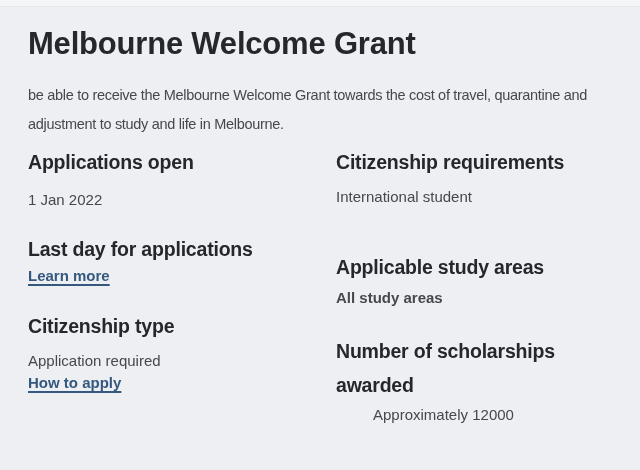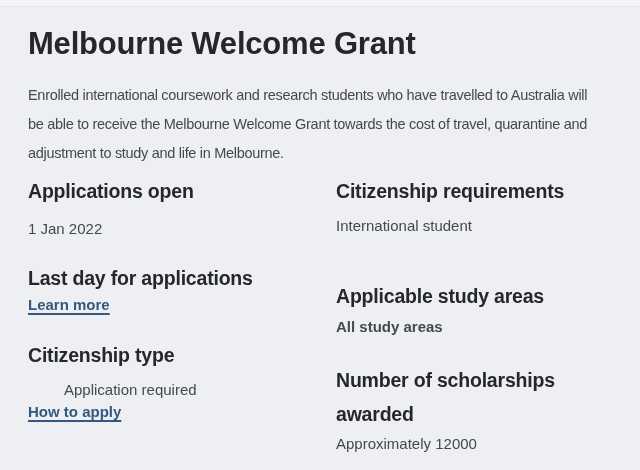--- a/index.html
+++ b/index.html
@@ -74,40 +74,39 @@
     text-underline-offset:3px;
     text-decoration-thickness:1.5px;
     cursor:pointer;
   }
   
   .col-left .l1-value{ margin-top:14px; }
   .col-left .l2-label{ margin-top:26px; }
   .col-left .l2-value{ margin-top:12px; }
   .col-left .l2-link{ margin-top:3px; }
   .col-left .l3-label{ margin-top:27px; }
-  .col-left .l3-value{ margin-top:11px;margin-left:36px; }
+  .col-left .l3-value{ margin-top:11px; }
   .col-left .l3-link{ margin-top:2px; }
   
   .col-right .r1-value{ margin-top:11px; }
   .col-right .r2-label{ margin-top:47px; }
   .col-right .r2-value{ margin-top:7px;font-weight:bold; }
   .col-right .r3-label{ margin-top:26px; }
-  .col-right .r3-value{ margin-top:3px; }
+  .col-right .r3-value{ margin-top:3px;margin-left:37px; }
 </style>
 </head>
 <body>
 
 <div class="page">
   <div class="top-strip"></div>
   <div class="content">
 
     <h1 class="page-title">Melbourne Welcome Grant</h1>
 
     <div class="intro">
-      <div class="line">Enrolled international coursework and research students who have travelled to Australia will</div>
       <div class="line">be able to receive the Melbourne Welcome Grant towards the cost of travel, quarantine and</div>
       <div class="line">adjustment to study and life in Melbourne.</div>
     </div>
 
     <div class="columns">
 
       <div class="col-left">
         <div>
           <h2 class="field-label l1-label">Applications open</h2>
           <div class="field-value l1-value">1 Jan 2022</div>

